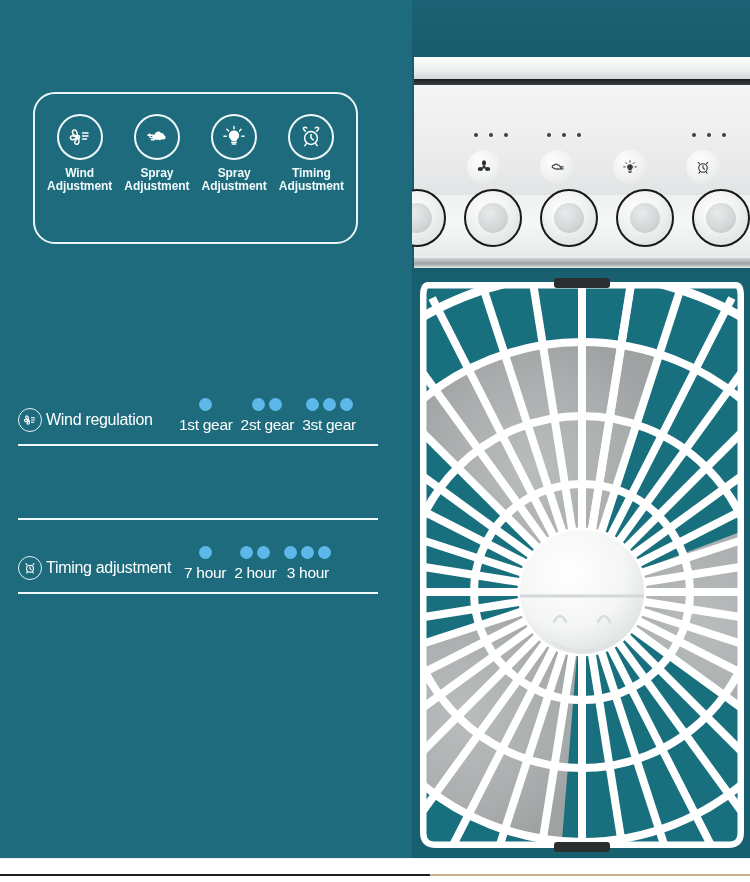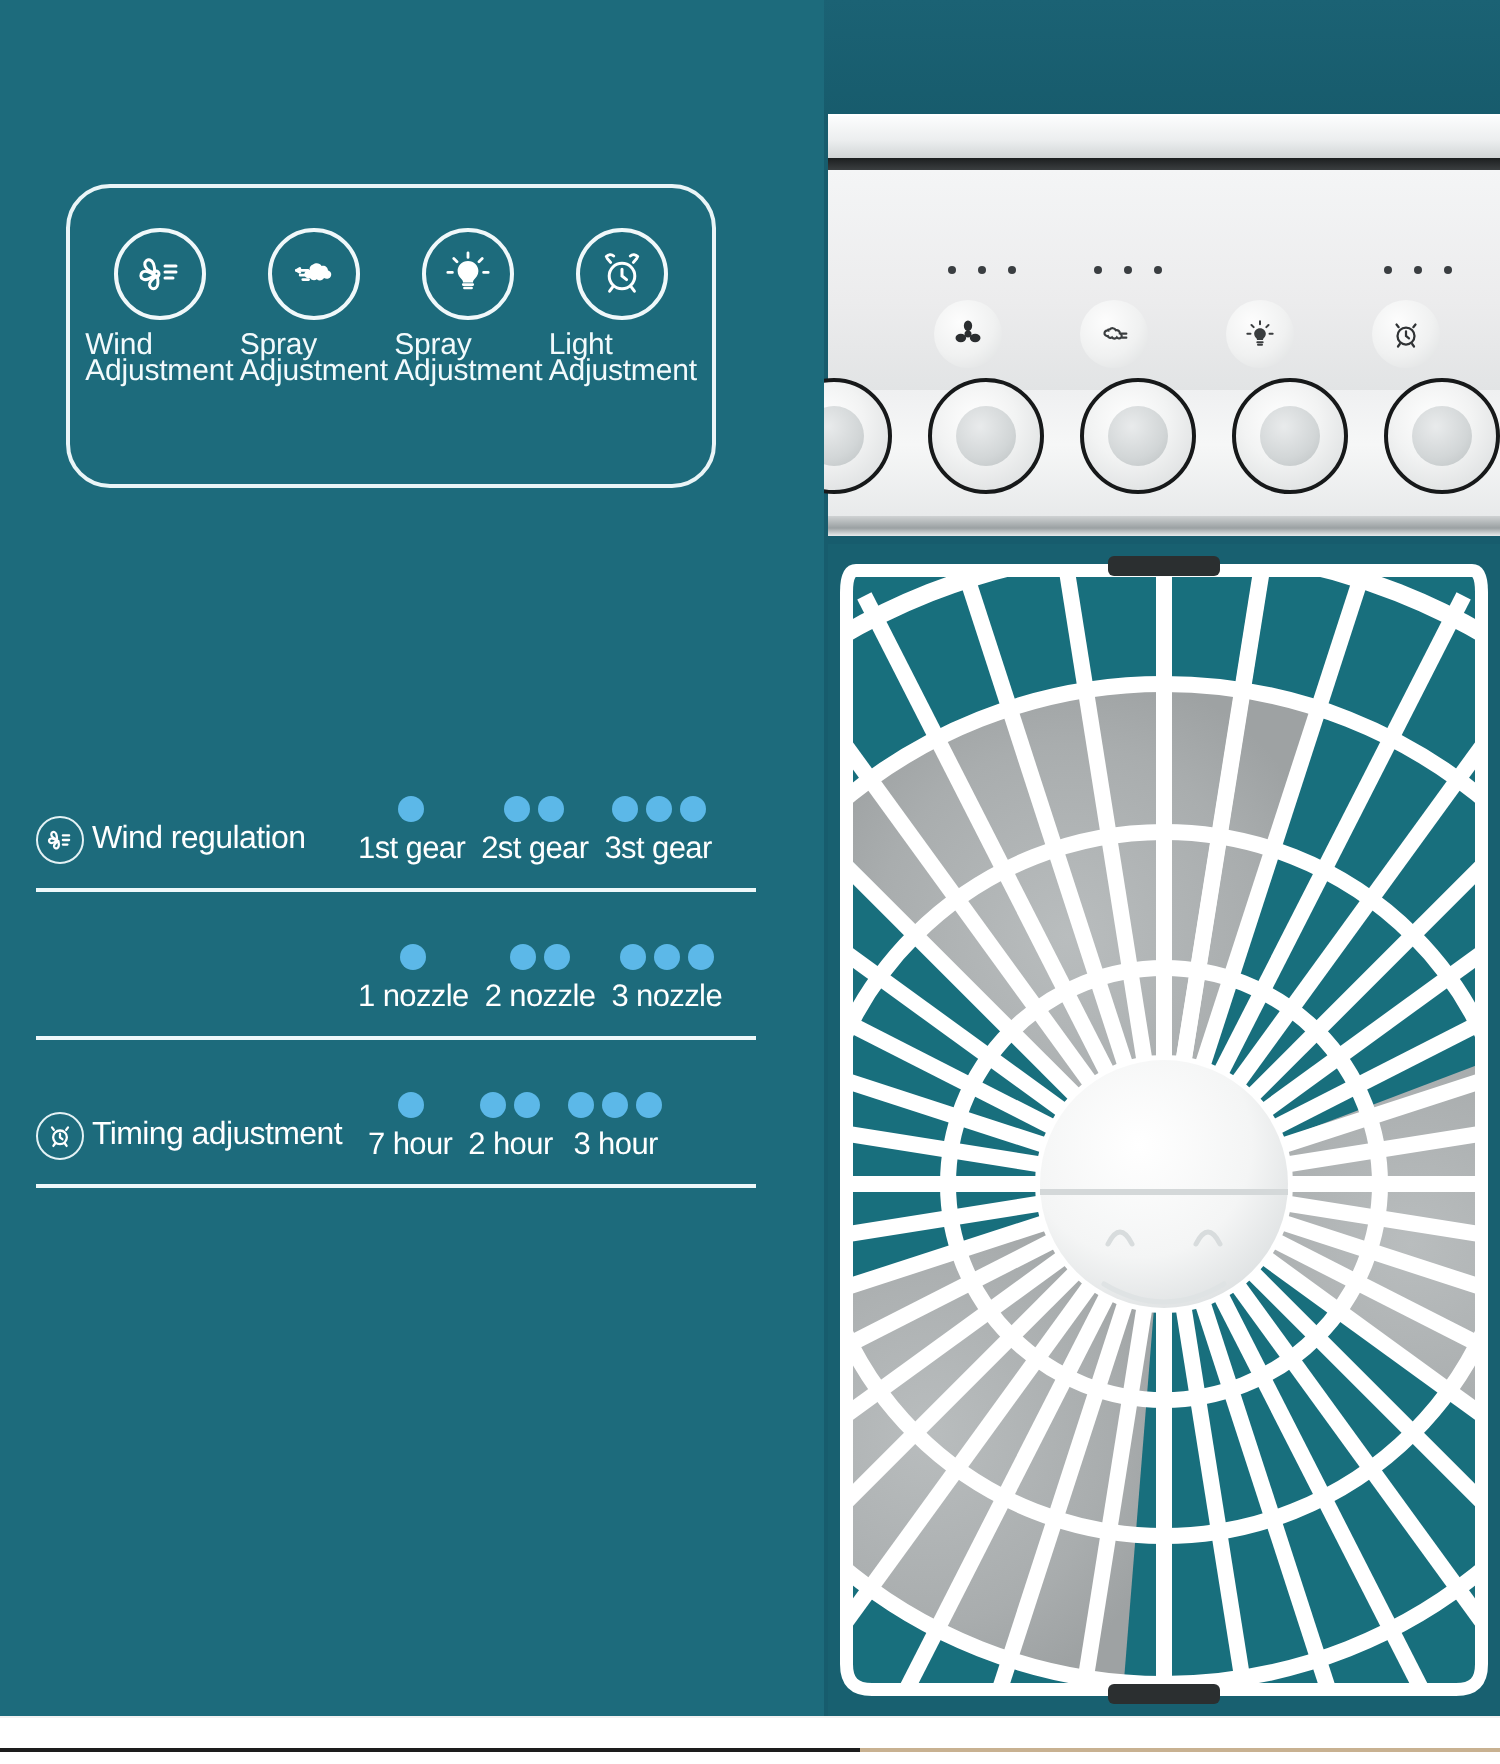--- a/index.html
+++ b/index.html
@@ -57,24 +57,26 @@
     border-radius: 50%;
     display: flex;
     align-items: center;
     justify-content: center;
     box-sizing: border-box;
   }
   .feature-circle svg { display: block; }
   .feature-label {
     margin-top: 7px;
     color: #f2fafc;
-    font-size: 15px;
+    font-size: 12px;
     line-height: 12.5px;
+    text-align: center;
     letter-spacing: -0.1px;
     white-space: pre-line;
+    font-weight: bold;
   }
 
   
   #spec-table {
     position: absolute;
     left: 18px;
     top: 372px;
     width: 360px;
   }
   .spec-row {
@@ -320,21 +322,21 @@
         <div class="feature-item">
           <span class="feature-circle">
             <svg width="28" height="28" viewBox="0 0 28 28" fill="none" stroke="#ffffff" stroke-width="1.5" stroke-linecap="round">
               <circle cx="14" cy="15" r="6.4"></circle>
               <path d="M14 11.6V15l2.3 1.8"></path>
               <path d="M8.3 8.2l-1.7-2M19.7 8.2l1.7-2"></path>
               <path d="M6.2 5.3c1-1.1 2.6-1.2 3.6-.3M21.8 5.3c-1-1.1-2.6-1.2-3.6-.3"></path>
               <path d="M9.3 20.6l-1.5 2M18.7 20.6l1.5 2"></path>
             </svg>
           </span>
-          <span class="feature-label">Light
+          <span class="feature-label">Timing
 Adjustment</span>
         </div>
 
       </div>
     </div>
 
     <div id="spec-table">
 
       <div class="spec-row">
         <div class="spec-head">
@@ -367,43 +369,20 @@
                 <i class="dot"></i>
                 <i class="dot"></i>
                 <i class="dot"></i>
               </span>
             <span class="opt-label">3st gear</span>
           </div>
         </div>
       </div>
 
       <div class="spec-row">
-        <div class="spec-options" style="left:161px">
-          <div class="opt">
-            <span class="dots">
-                <i class="dot"></i>
-              </span>
-            <span class="opt-label">1 nozzle</span>
-          </div>
-          <div class="opt">
-            <span class="dots">
-                <i class="dot"></i>
-                <i class="dot"></i>
-              </span>
-            <span class="opt-label">2 nozzle</span>
-          </div>
-          <div class="opt">
-            <span class="dots">
-                <i class="dot"></i>
-                <i class="dot"></i>
-                <i class="dot"></i>
-              </span>
-            <span class="opt-label">3 nozzle</span>
-          </div>
-        </div>
       </div>
 
 
       <div class="spec-row">
         <div class="spec-head">
           <span class="spec-icon">
             <svg width="16" height="16" viewBox="0 0 28 28" fill="none" stroke="#ffffff" stroke-width="2" stroke-linecap="round">
               <circle cx="14" cy="15.2" r="6"></circle>
               <path d="M14 12v3.2l2.1 1.6"></path>
               <path d="M8.6 8.6L7 6.5M19.4 8.6L21 6.5"></path>

